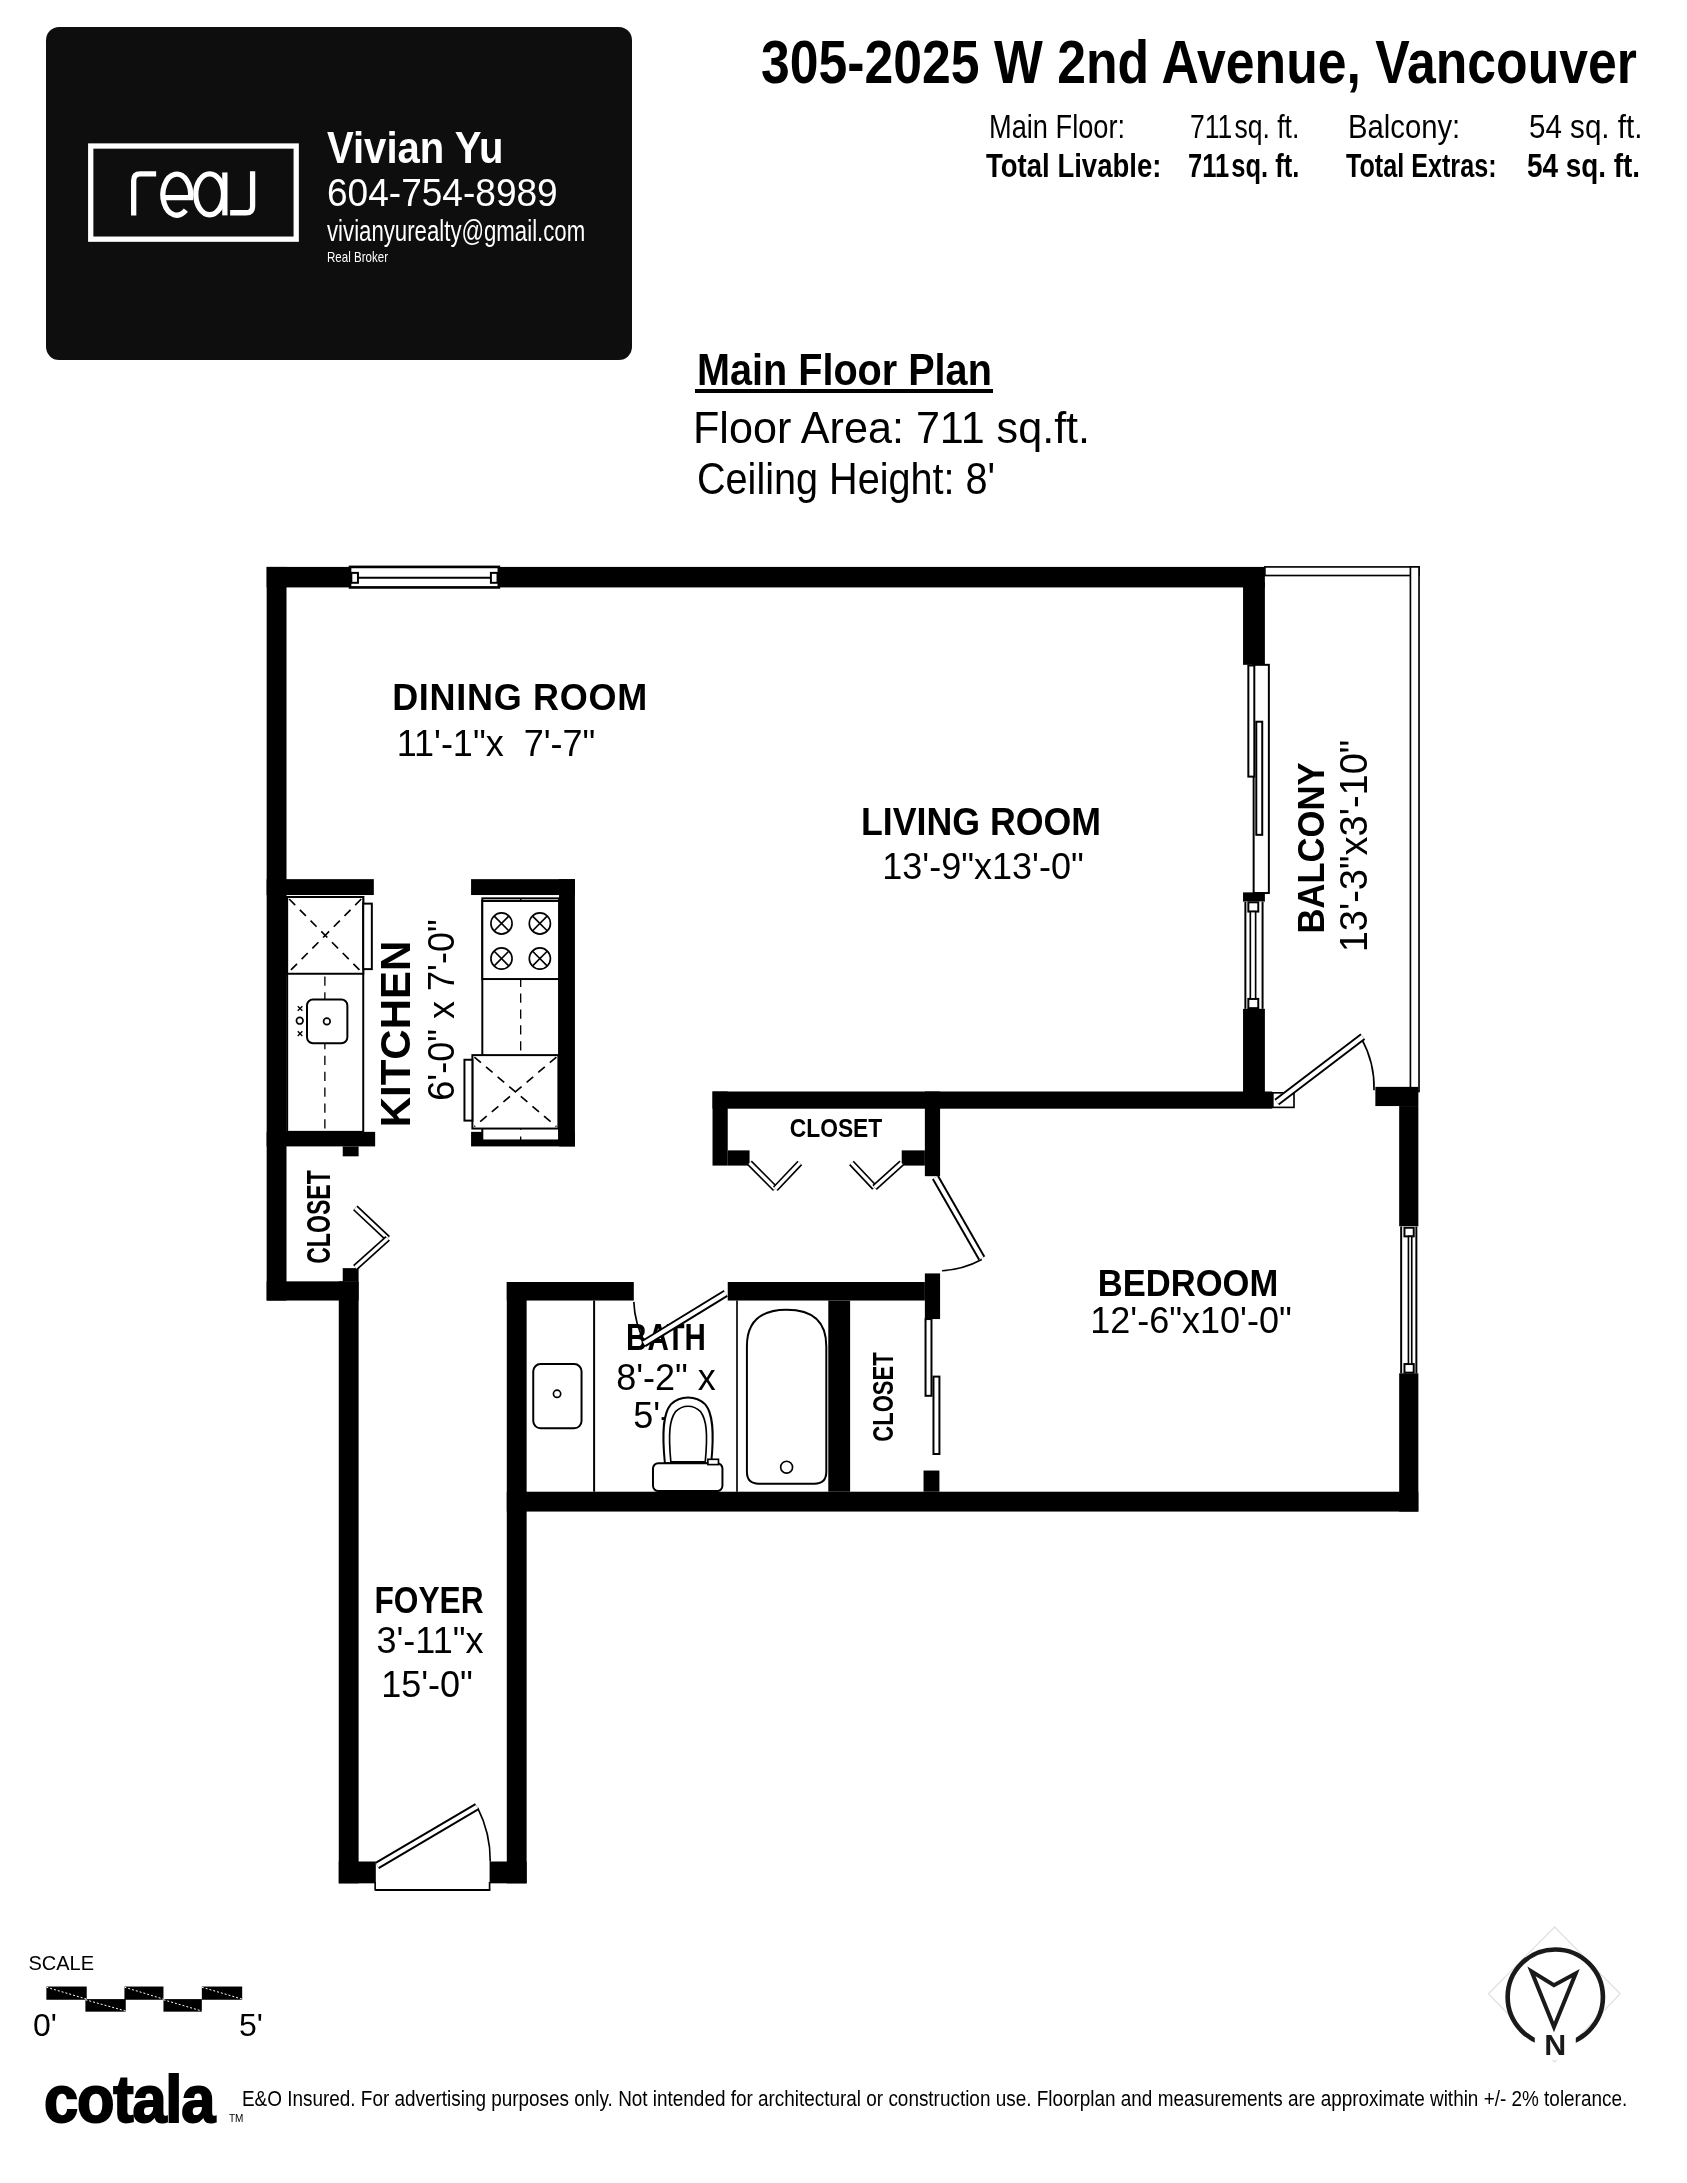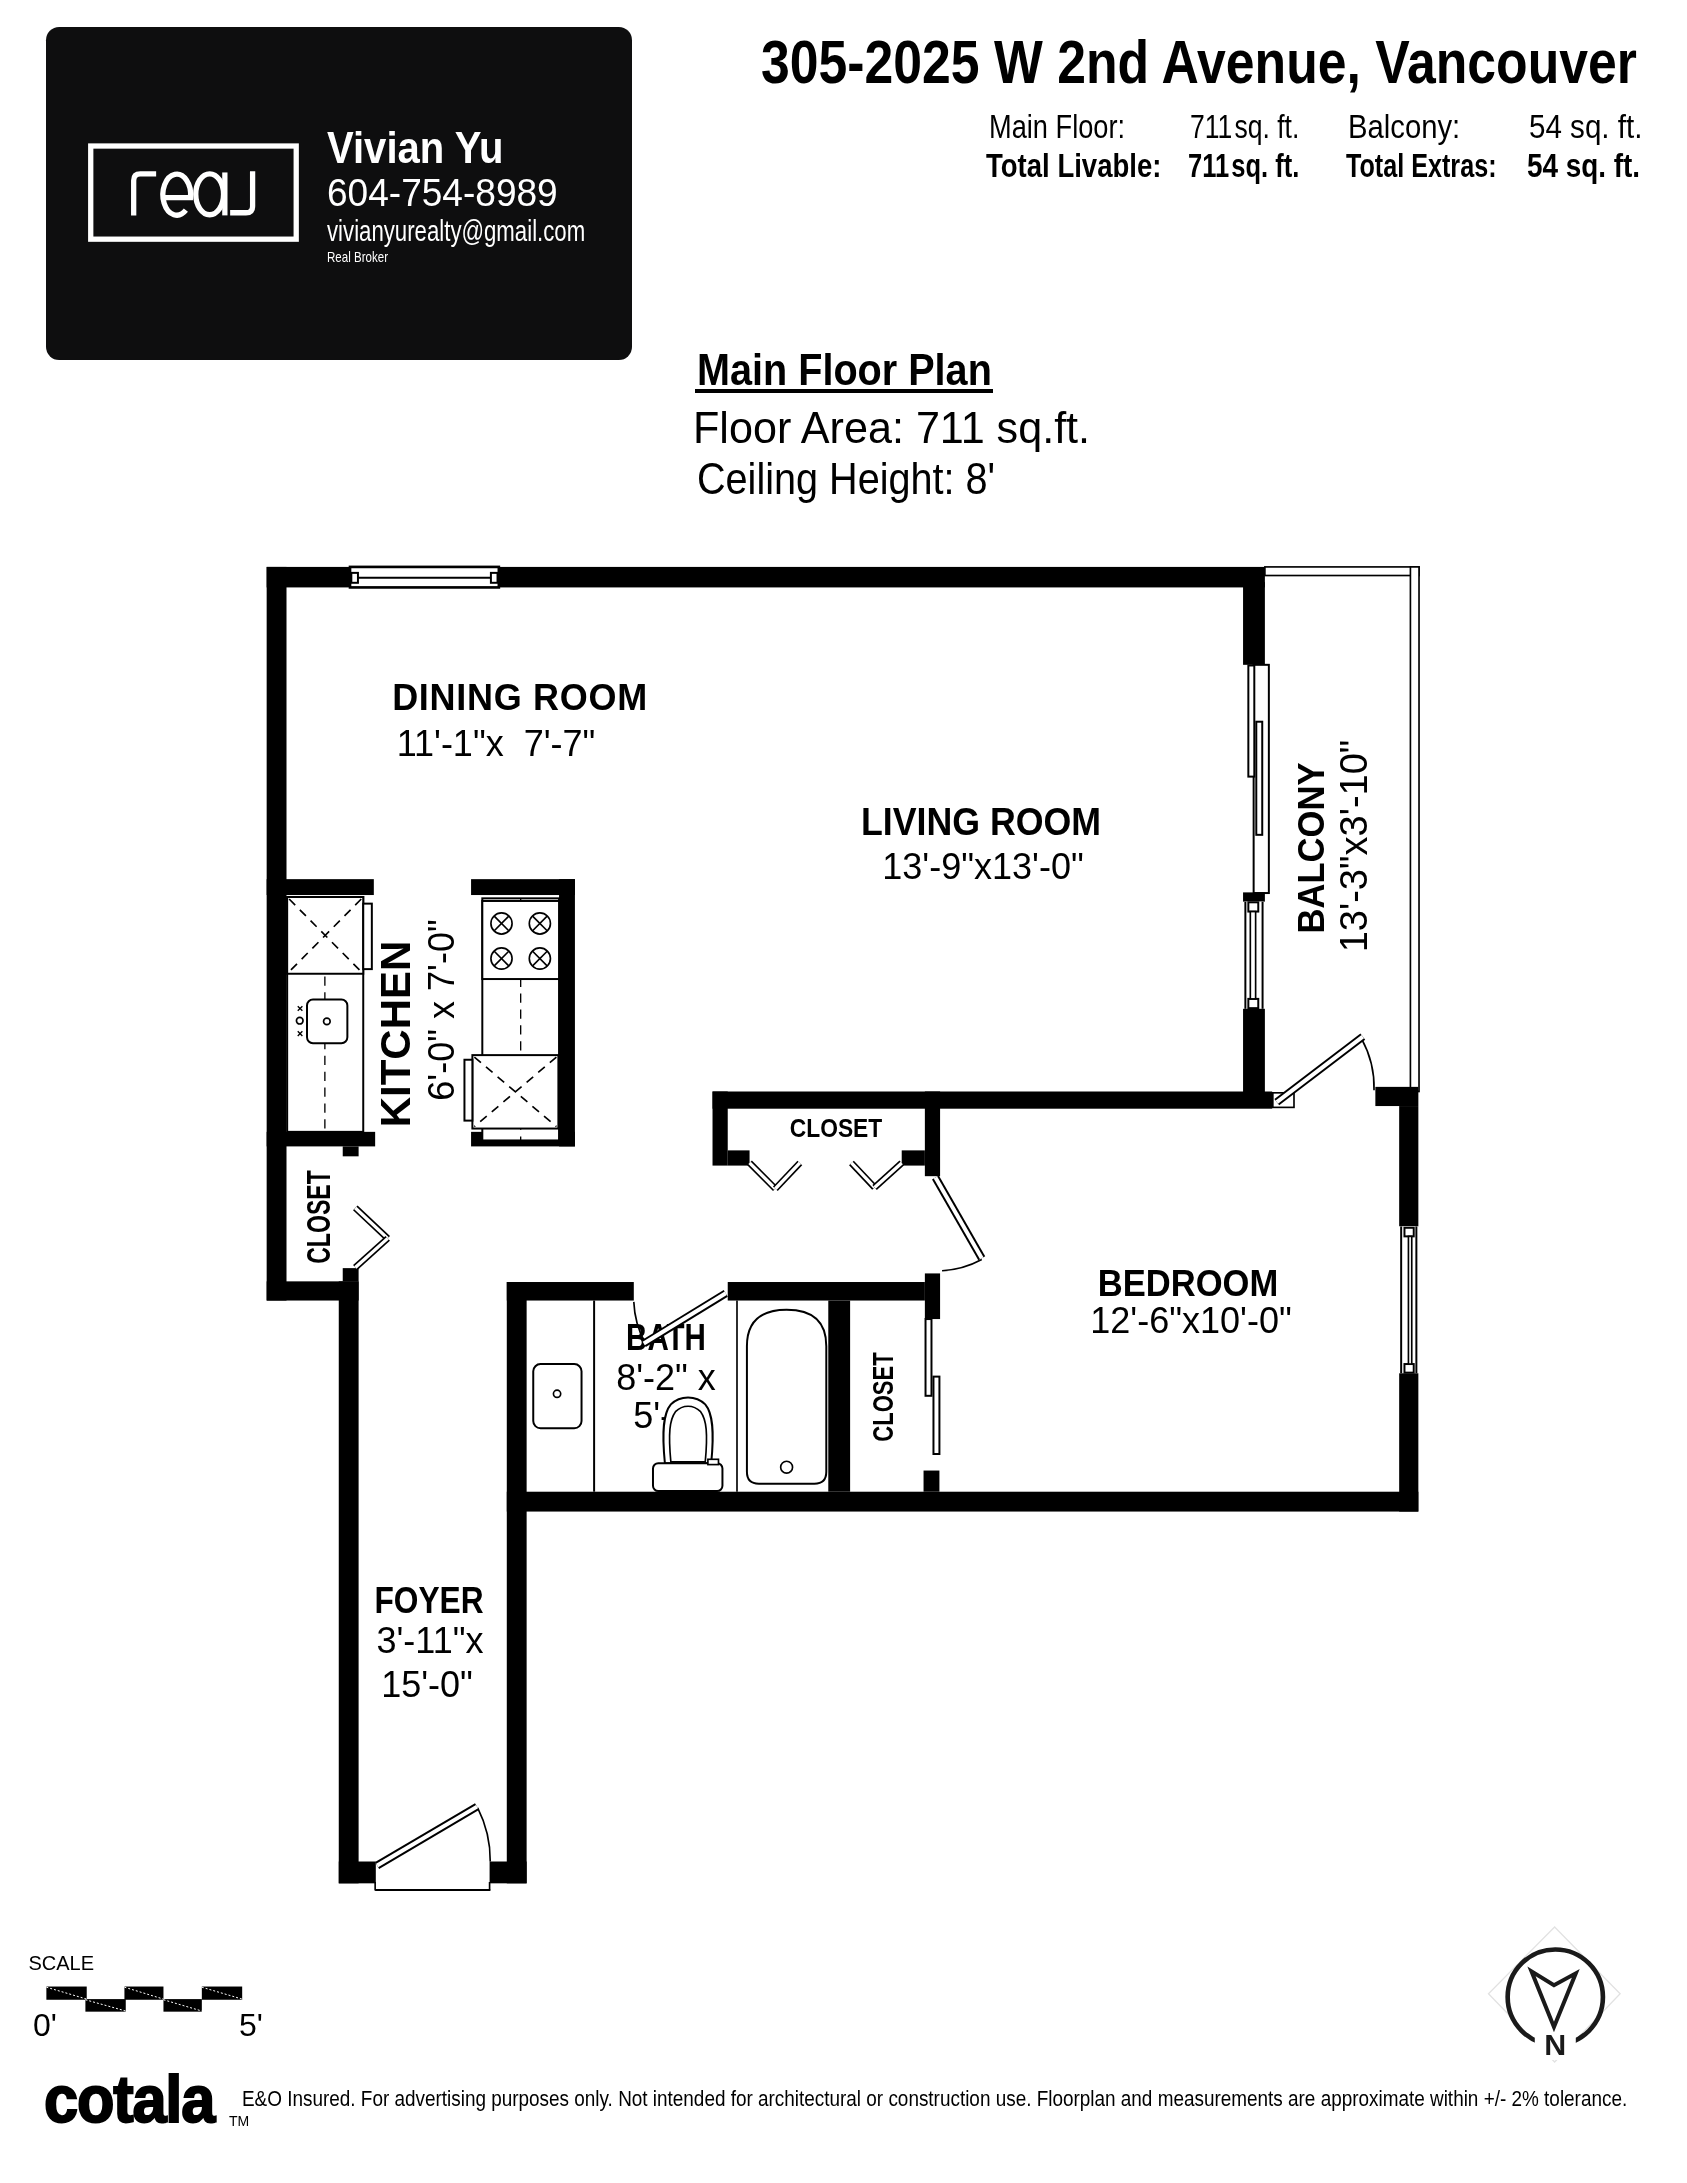--- a/index.html
+++ b/index.html
@@ -94,21 +94,21 @@
 <div class="tc" style="left:427px;top:1667px;font-size:36px;">15'-0"</div>
 
 <div class="t" style="left:28.4px;top:1953px;font-size:20px;">SCALE</div>
 
 <div class="t" style="left:33px;top:2009px;font-size:32px;">0'</div>
 
 <div class="t" style="left:239px;top:2009px;font-size:32px;">5'</div>
 
 <div class="t b" style="left:44px;top:2066px;font-size:66px;letter-spacing:-1.3px;-webkit-text-stroke:2px #000;transform:scaleX(0.93);">cotala</div>
 
-<div class="t" style="left:229px;top:2114px;font-size:14px;">TM</div>
+<div class="t" style="left:229px;top:2114px;font-size:10px;">TM</div>
 
 <div class="t" style="left:242px;top:2088px;font-size:22px;transform:scaleX(0.86);">E&amp;O Insured. For advertising purposes only. Not intended for architectural or construction use. Floorplan and measurements are approximate within +/- 2% tolerance.</div>
 
 <svg width="1687" height="2183" viewBox="0 0 2550 3300">
 
 <rect x="403" y="857" width="126" height="31" fill="#000"></rect>
 
 <rect x="754" y="857" width="1158" height="31" fill="#000"></rect>
 
 <g>

